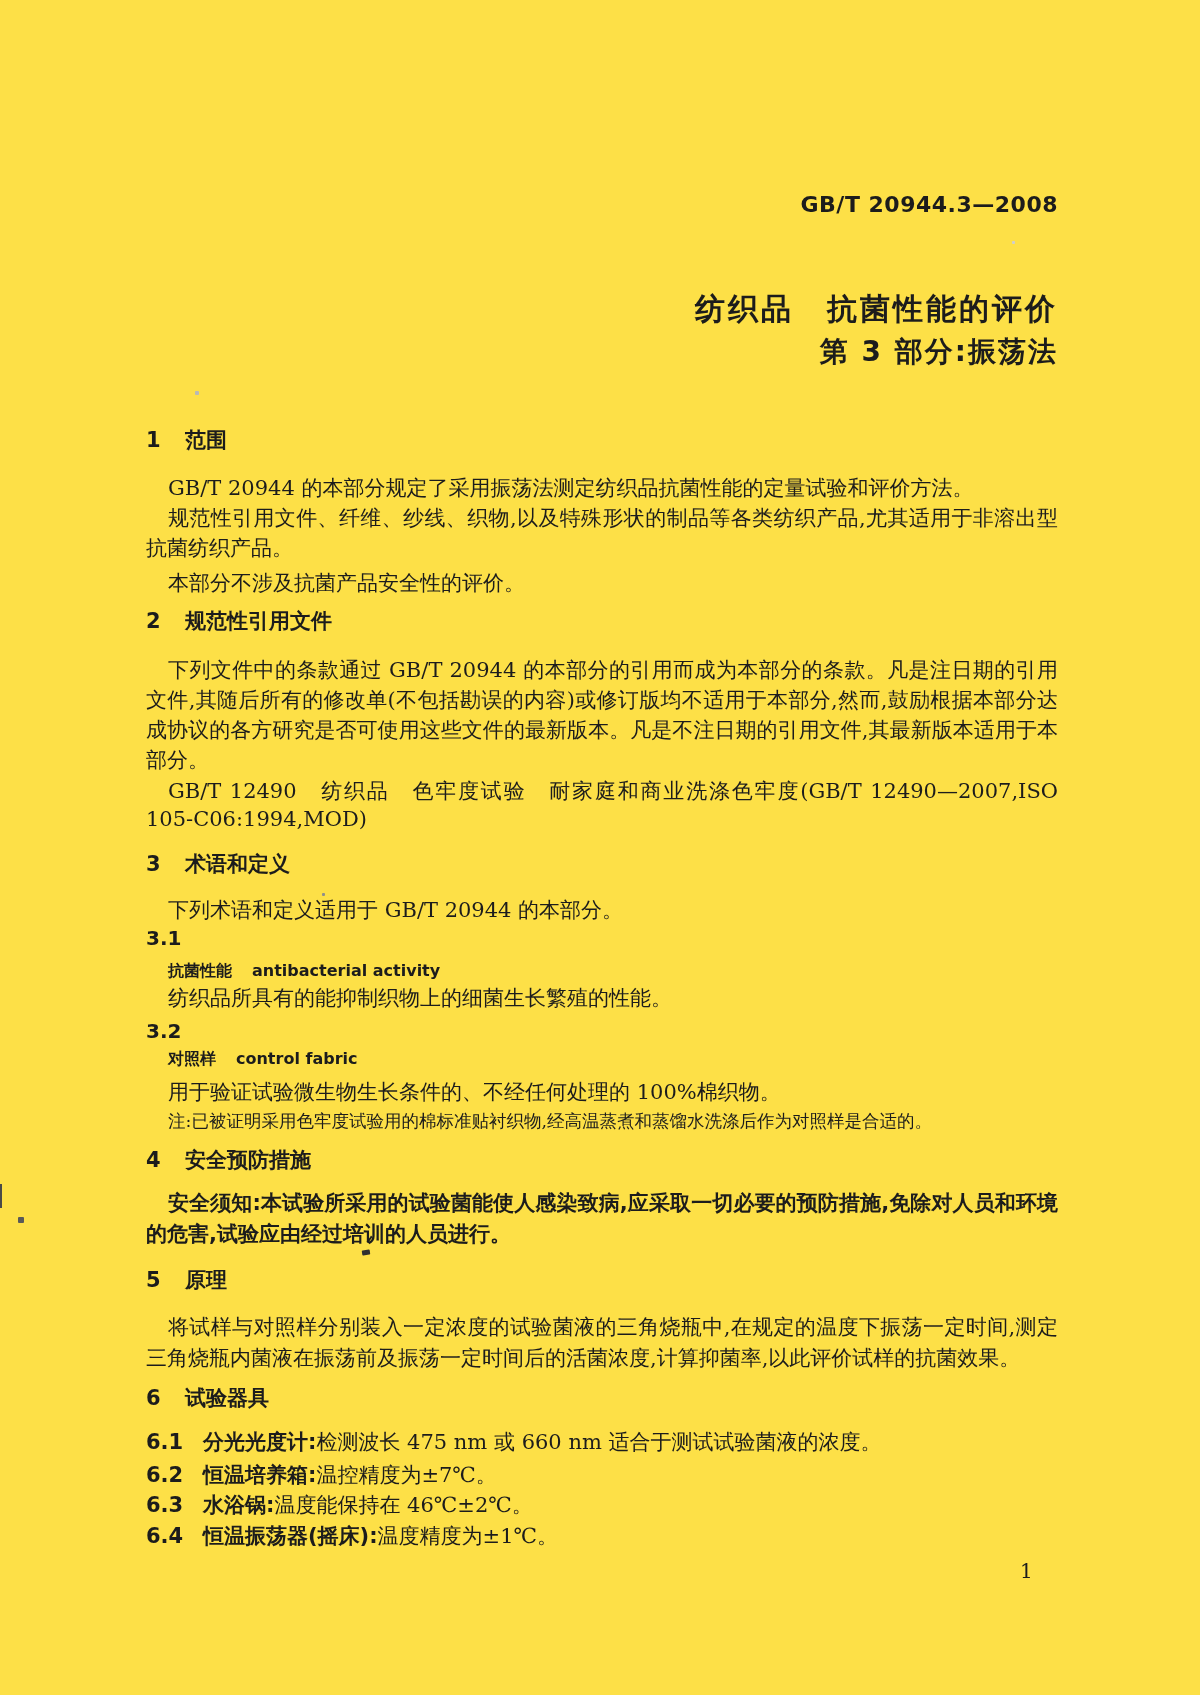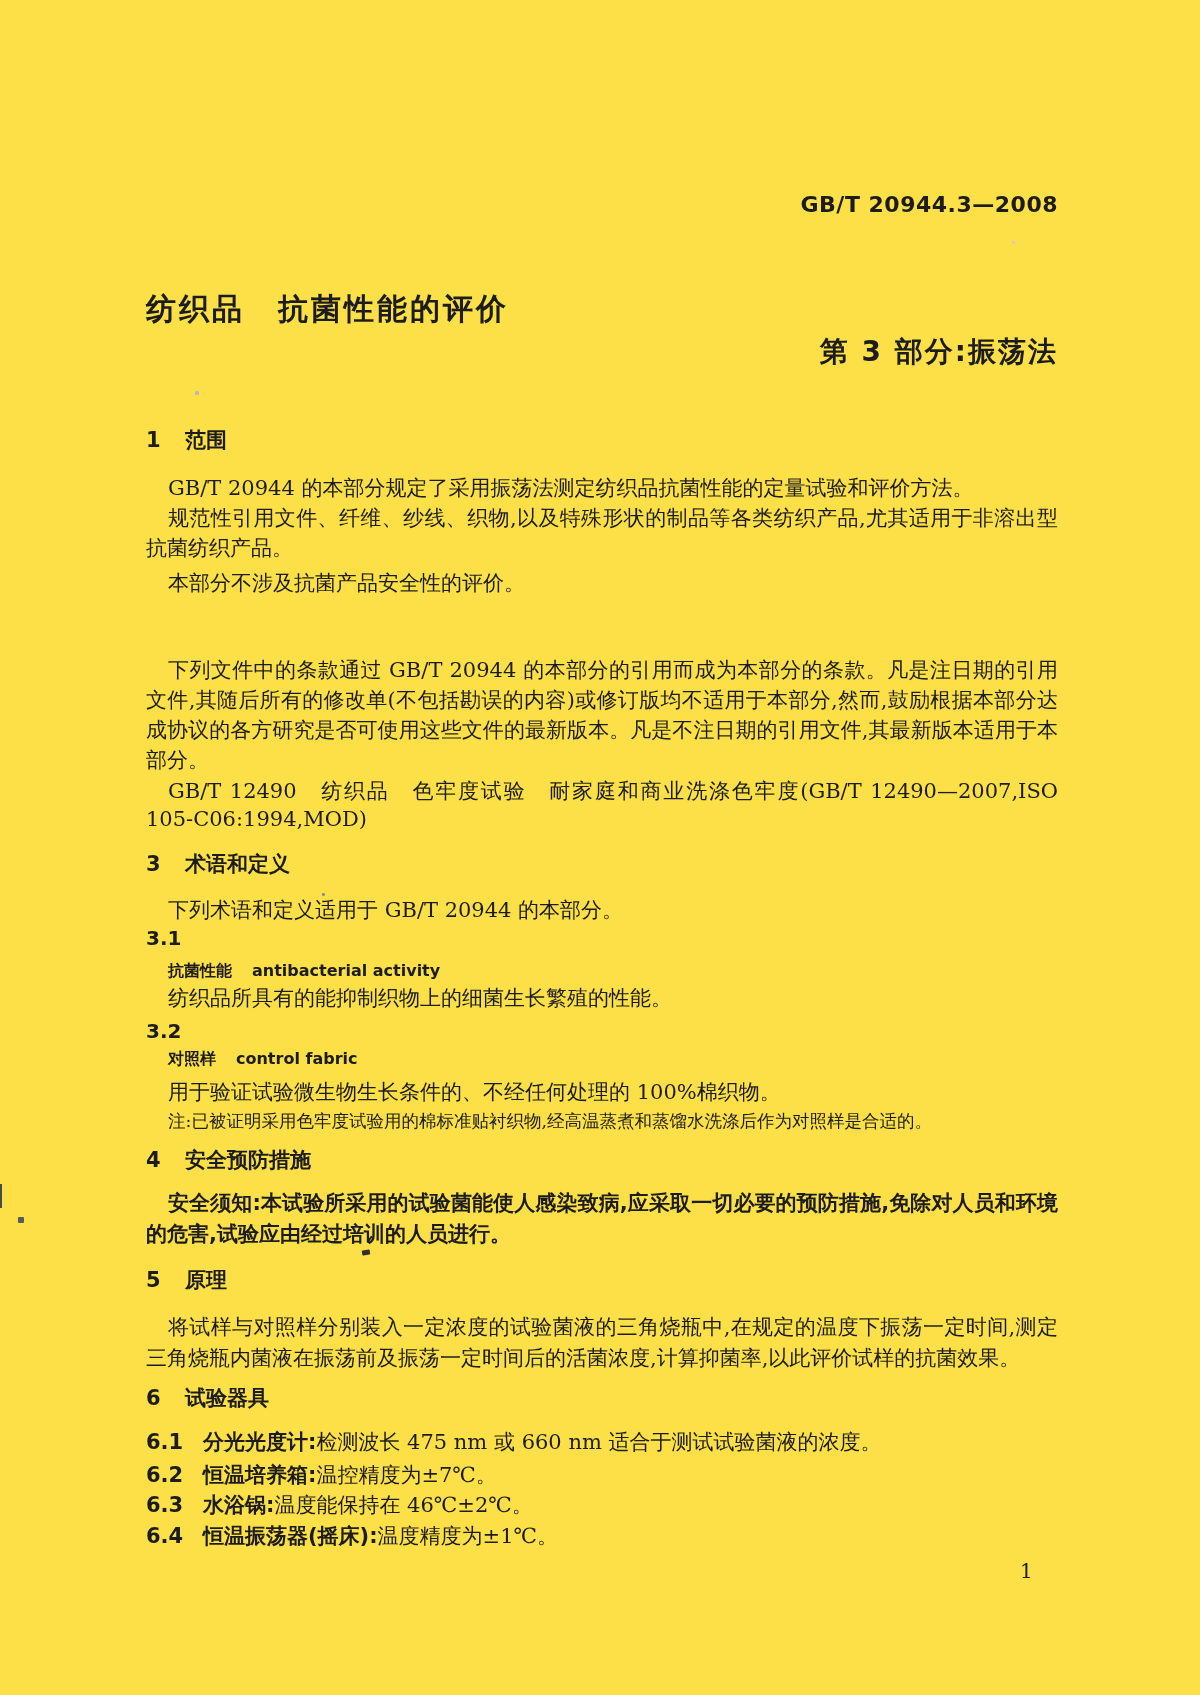--- a/index.html
+++ b/index.html
@@ -28,21 +28,21 @@
     top: 192px;
     right: 142px;
     font-size: 22px;
     font-weight: bold;
     letter-spacing: 0.5px;
   }
   .doc-title1 {
     top: 289px;
     left: 146px;
     width: 912px;
-    text-align: left;
+    text-align: right;
     font-size: 30px;
     font-weight: bold;
     letter-spacing: 3px;
   }
   .doc-title2 {
     top: 333px;
     left: 146px;
     width: 912px;
     text-align: right;
     font-size: 28px;
@@ -137,20 +137,21 @@
   <div class="abs doc-code sans">GB/T 20944.3—2008</div>
 
   <div class="abs doc-title1 sans">纺织品　抗菌性能的评价</div>
   <div class="abs doc-title2 sans">第 3 部分:振荡法</div>
 
   <div class="abs heading sans" style="top:427px"><span class="hnum">1</span><span>范围</span></div>
   <p class="abs para serif indent" style="top:473px">GB/T 20944 的本部分规定了采用振荡法测定纺织品抗菌性能的定量试验和评价方法。</p>
   <p class="abs para serif indent" style="top:503px">规范性引用文件、纤维、纱线、织物,以及特殊形状的制品等各类纺织产品,尤其适用于非溶出型抗菌纺织产品。</p>
   <p class="abs para serif indent" style="top:568px">本部分不涉及抗菌产品安全性的评价。</p>
 
+  <div class="abs heading sans" style="top:608px"><span class="hnum">2</span><span>规范性引用文件</span></div>
   <p class="abs para serif indent" style="top:655px">下列文件中的条款通过 GB/T 20944 的本部分的引用而成为本部分的条款。凡是注日期的引用文件,其随后所有的修改单(不包括勘误的内容)或修订版均不适用于本部分,然而,鼓励根据本部分达成协议的各方研究是否可使用这些文件的最新版本。凡是不注日期的引用文件,其最新版本适用于本部分。</p>
   <p class="abs para serif indent lh28" style="top:777px">GB/T 12490　纺织品　色牢度试验　耐家庭和商业洗涤色牢度(GB/T 12490—2007,ISO 105-C06:1994,MOD)</p>
 
   <div class="abs heading sans" style="top:851px"><span class="hnum">3</span><span>术语和定义</span></div>
   <p class="abs para serif indent" style="top:895px">下列术语和定义适用于 GB/T 20944 的本部分。</p>
 
   <div class="abs term-num sans" style="top:926px">3.1</div>
   <div class="abs term-line sans" style="top:958px"><span class="term-zh">抗菌性能</span><span>antibacterial activity</span></div>
   <p class="abs para serif indent" style="top:983px">纺织品所具有的能抑制织物上的细菌生长繁殖的性能。</p>
 

